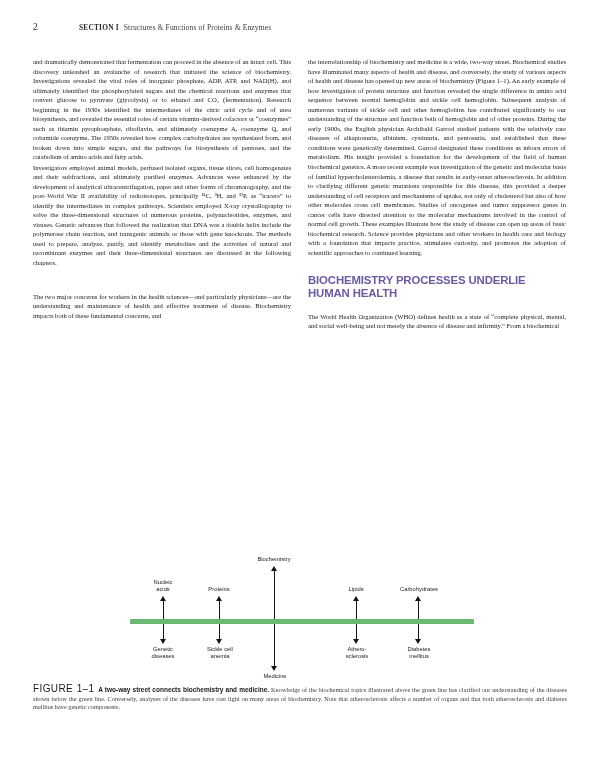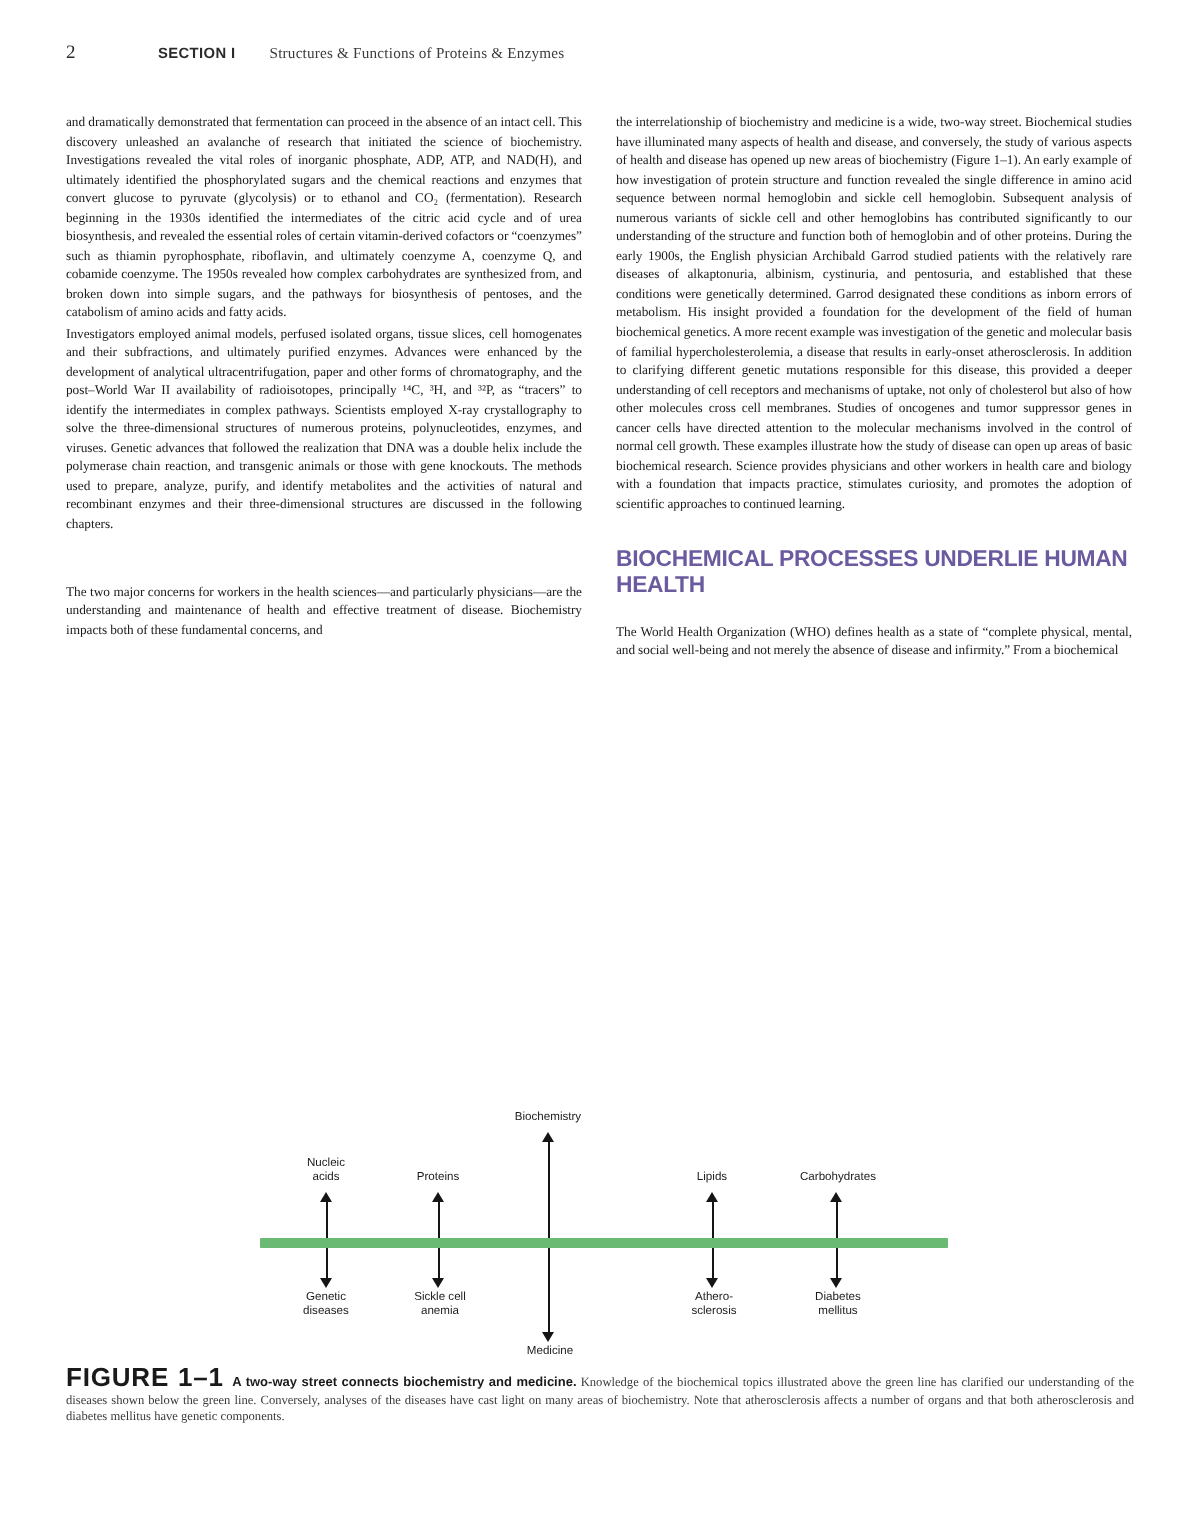--- a/index.html
+++ b/index.html
@@ -35,33 +35,32 @@
     color: #2b2b2b;
     filter: blur(0.18px);
   }
   .folio {
     font-family: "Liberation Serif", serif;
     font-size: 9.5px;
     font-weight: 400;
     width: 46px;
   }
   .rh-section {
-    font-family: Liberation Sans, sans-serif;
+    font-family: Liberation Serif, serif;
     font-size: 7.4px;
     font-weight: 700;
     letter-spacing: 0.2px;
     margin-right: 5px;
   }
   .rh-title {
     font-family: "Liberation Serif", serif;
     font-size: 7.6px;
     font-weight: 400;
     letter-spacing: 0.1px;
     opacity: 0.92;
-    margin-left: 12px;
   }
 
   
   .columns {
     position: absolute;
     top: 57px;
     left: 33px;
     width: 534px;
     display: flex;
     gap: 17px;
@@ -163,22 +162,22 @@
   .caption {
     margin-top: 3px;
     font-size: 6.3px;
     line-height: 8.6px;
     text-align: justify;
     color: #1a1a1a;
     filter: blur(0.22px);
   }
   .cap-tag {
     font-family: "Liberation Sans", sans-serif;
-    font-weight: 700;
-    font-size: 13px;
+    font-weight: 400;
+    font-size: 10px;
     letter-spacing: 0.4px;
   }
   .cap-lead {
     font-family: "Liberation Sans", sans-serif;
     font-weight: 700;
     font-size: 6.5px;
   }
   .cap-rest {
     font-family: "Liberation Serif", serif;
     opacity: 0.88;
@@ -204,21 +203,21 @@
       <div class="gap-before-h"></div>
       <div class="gap-after-h"></div>
 
       <p class="body">The two major concerns for workers in the health sciences—and particularly physicians—are the understanding and maintenance of health and effective treatment of disease. Biochemistry impacts both of these fundamental concerns, and</p>
     </div>
 
     <div class="col">
       <p class="body">the interrelationship of biochemistry and medicine is a wide, two-way street. Biochemical studies have illuminated many aspects of health and disease, and conversely, the study of various aspects of health and disease has opened up new areas of biochemistry (Figure 1–1). An early example of how investigation of protein structure and function revealed the single difference in amino acid sequence between normal hemoglobin and sickle cell hemoglobin. Subsequent analysis of numerous variants of sickle cell and other hemoglobins has contributed significantly to our understanding of the structure and function both of hemoglobin and of other proteins. During the early 1900s, the English physician Archibald Garrod studied patients with the relatively rare diseases of alkaptonuria, albinism, cystinuria, and pentosuria, and established that these conditions were genetically determined. Garrod designated these conditions as inborn errors of metabolism. His insight provided a foundation for the development of the field of human biochemical genetics. A more recent example was investigation of the genetic and molecular basis of familial hypercholesterolemia, a disease that results in early-onset atherosclerosis. In addition to clarifying different genetic mutations responsible for this disease, this provided a deeper understanding of cell receptors and mechanisms of uptake, not only of cholesterol but also of how other molecules cross cell membranes. Studies of oncogenes and tumor suppressor genes in cancer cells have directed attention to the molecular mechanisms involved in the control of normal cell growth. These examples illustrate how the study of disease can open up areas of basic biochemical research. Science provides physicians and other workers in health care and biology with a foundation that impacts practice, stimulates curiosity, and promotes the adoption of scientific approaches to continued learning.</p>
 
       <div class="gap-before-h"></div>
-      <h2 class="h-main">BIOCHEMICAL PROCESSES UNDERLIE HUMAN HEALTH</h2>
+      <h2 class="h-main">BIOCHEMISTRY PROCESSES UNDERLIE HUMAN HEALTH</h2>
       <div class="gap-after-h"></div>
       <div class="gap-after-sub"></div>
 
       <p class="body">The World Health Organization (WHO) defines health as a state of “complete physical, mental, and social well-being and not merely the absence of disease and infirmity.” From a biochemical</p>
     </div>
 
   </div>
 
   <div class="figure">
 

